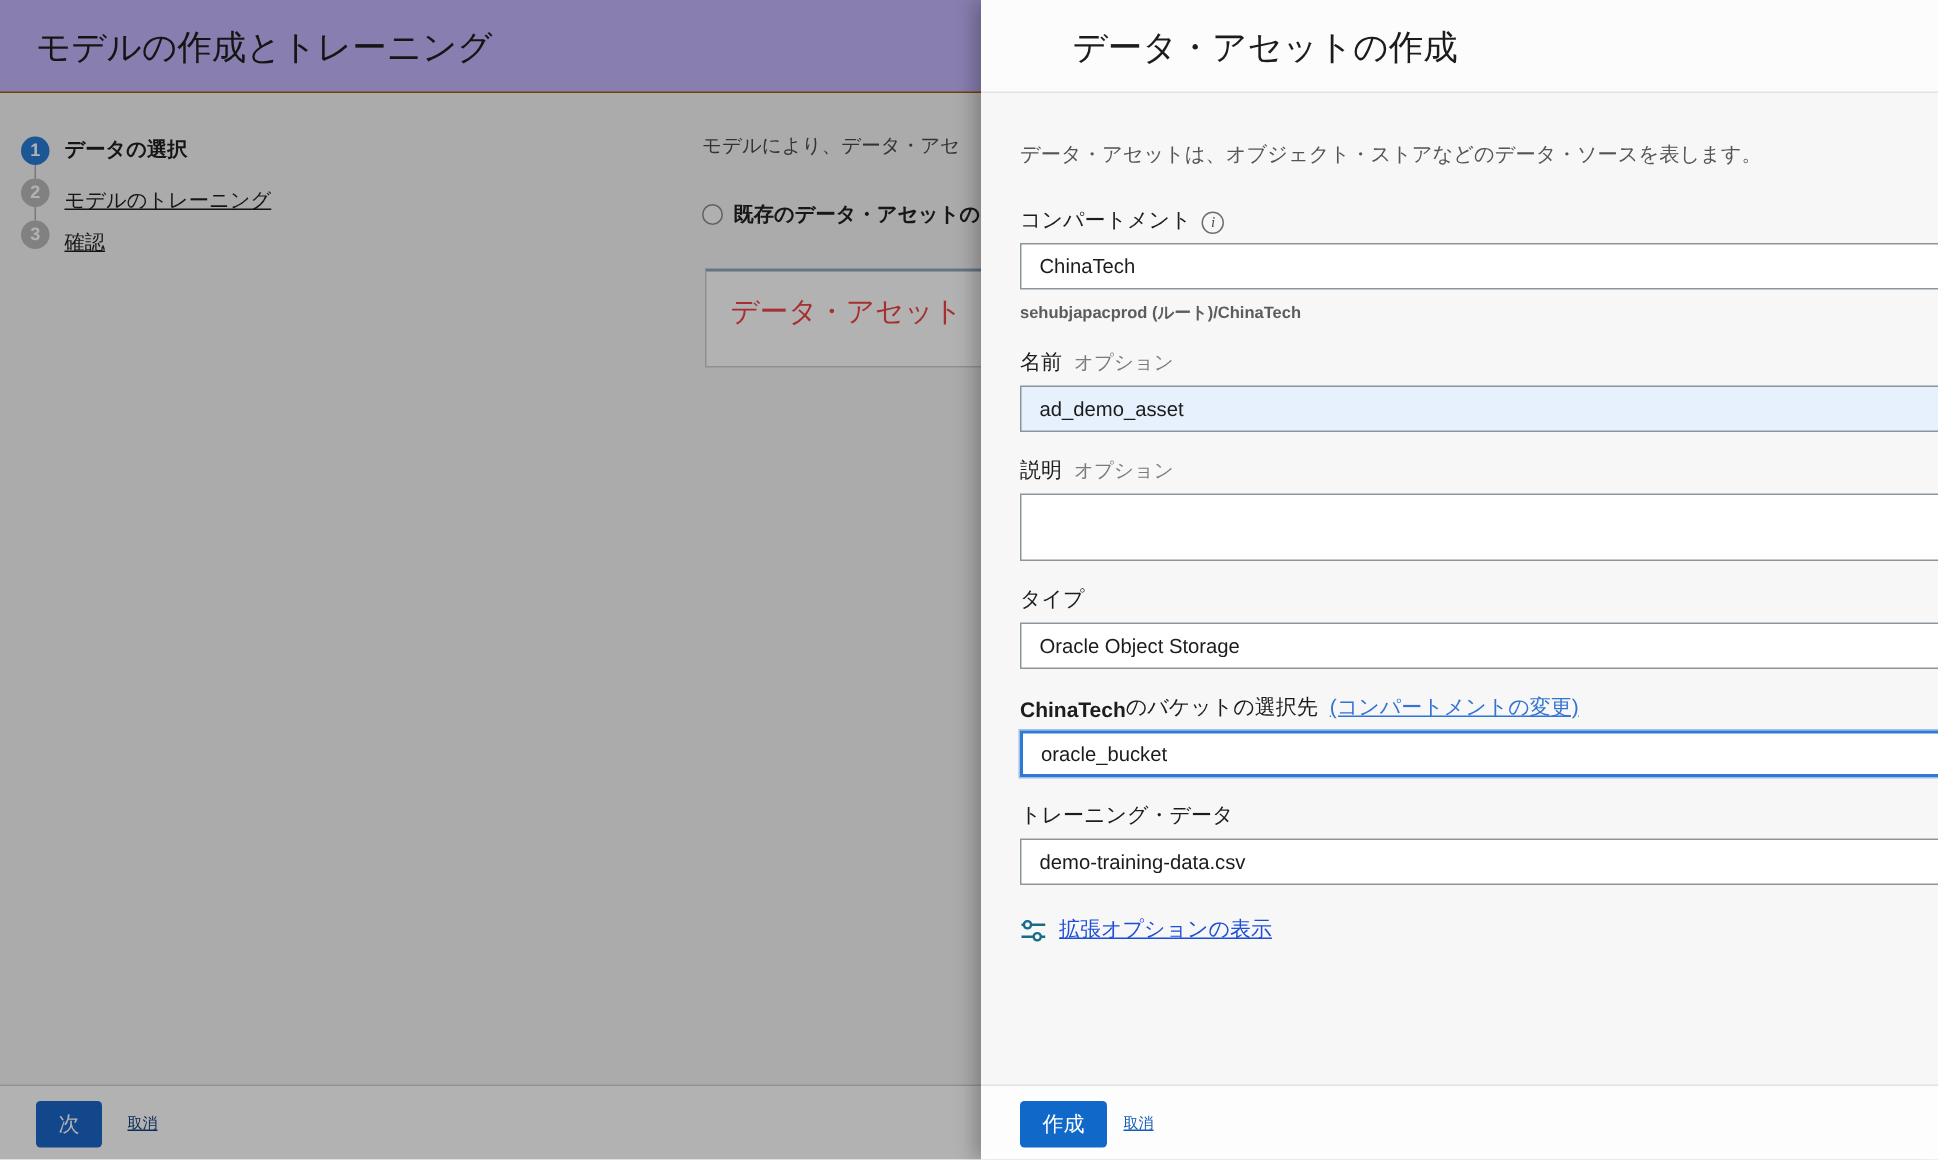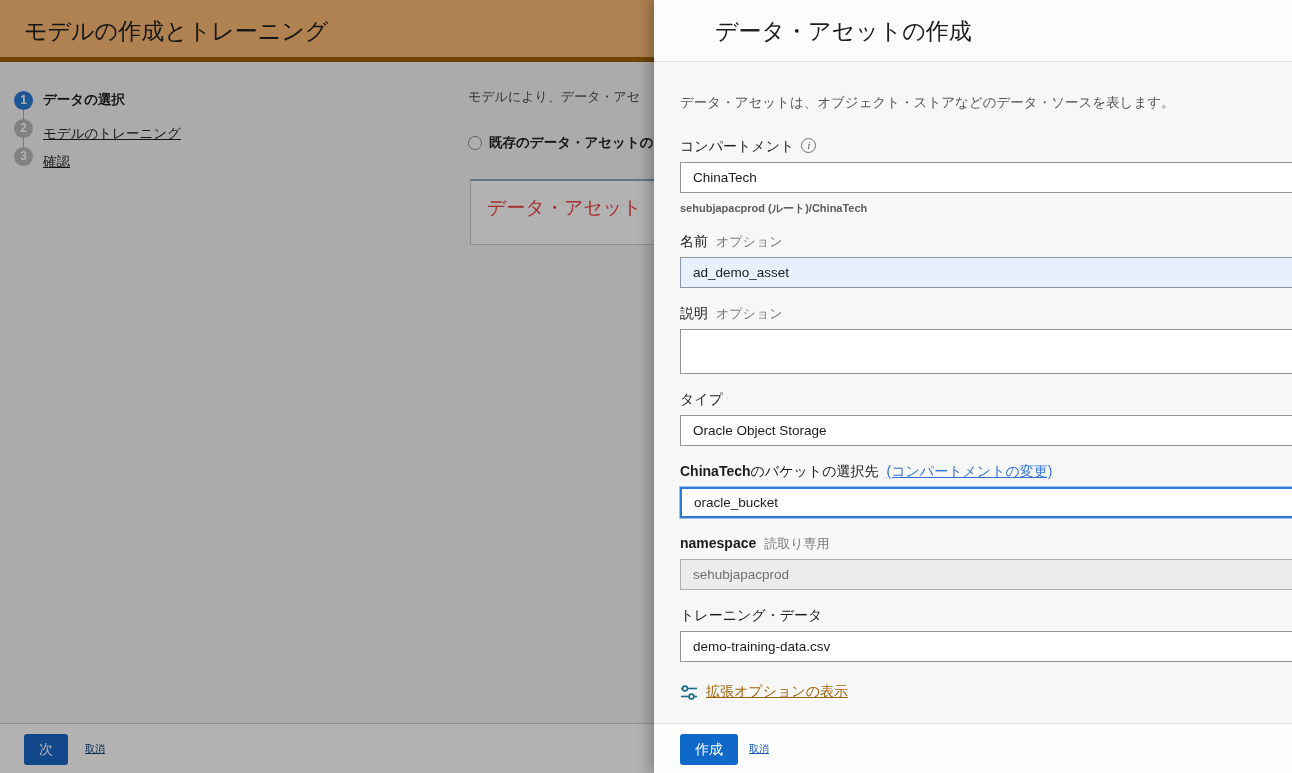--- a/index.html
+++ b/index.html
@@ -12,21 +12,21 @@
   .stage { position: relative; width: 1292px; height: 773px; overflow: hidden; }
 
   
   .left-page {
     position: absolute; inset: 0;
     background: #f5f5f5;
     z-index: 0;
   }
   .left-header {
     position: absolute; top: 0; left: 0; width: 100%; height: 62px;
-    background: #fdba74; border-bottom: 5px solid #a16207;
+    background: #c4b5fd; border-bottom: 1px solid #a16207;
   }
   .left-title {
     position: absolute; left: 24px; top: 16px;
     font-size: 23px; color: #1f1f1f; font-weight: 400;
     white-space: nowrap;
   }
   .steps { position: absolute; left: 14px; top: 86px; }
   .step-row { display: flex; align-items: center; height: 28px; position: relative; }
   .step-circle {
     width: 19px; height: 19px; border-radius: 50%;
@@ -111,21 +111,21 @@
     font-size: 23px; color: #1c1c1c; font-weight: 400; white-space: nowrap; margin-left: 35px;
   }
   .panel-body {
     position: absolute; top: 62px; left: 0; width: 100%; height: 661px;
     padding: 32px 16px 0 26px;
   }
   .panel-desc { font-size: 13.5px; color: #555555; white-space: nowrap; margin-bottom: 26px; }
 
   .form-group { margin-bottom: 17px; }
   .field-label-row {
-    display: flex; align-items: flex-start; margin-bottom: 6px;
+    display: flex; align-items: flex-end; margin-bottom: 6px;
     font-size: 14px; color: #1c1c1c; white-space: nowrap;
   }
   .label-suffix { margin-left: 8px; font-size: 13px; color: #7a7a7a; }
   .label-bold { font-weight: bold; }
   .info-icon {
     display: inline-flex; align-items: center; justify-content: center;
     width: 15px; height: 15px; margin-left: 7px;
     border: 1px solid #6f6f6f; border-radius: 50%;
     font-size: 10px; font-style: italic; color: #4f4f4f;
     font-family: "Liberation Serif", serif; cursor: pointer;
@@ -146,21 +146,21 @@
   .helper-text {
     margin-top: 8px; font-size: 11px; font-weight: bold; color: #5c5c5c;
     white-space: nowrap;
   }
   .inline-link {
     margin-left: 8px; font-size: 14px; color: #3273d6;
     text-decoration: underline; cursor: pointer;
   }
   .advanced-row { display: flex; align-items: center; margin-top: 21px; }
   .advanced-link {
-    margin-left: 9px; font-size: 14px; color: #a16207;
+    margin-left: 9px; font-size: 14px; color: #1d4ed8;
     text-decoration: underline; cursor: pointer; white-space: nowrap;
   }
   .panel-footer {
     position: absolute; left: 0; bottom: 0; width: 100%; height: 50px;
     background: #fdfdfd; border-top: 1px solid #e0e0e0;
   }
   .panel-footer .btn { position: absolute; left: 26px; top: 10px; background: #1068c9; }
   .panel-footer .link-cancel { position: absolute; left: 95px; top: 18px; }
 </style>
 </head>
@@ -254,27 +254,20 @@
 
       <div class="form-group">
         <div class="field-label-row">
           <span class="label-bold">ChinaTech</span>
           <span>のバケットの選択先</span>
           <span class="inline-link">(コンパートメントの変更)</span>
         </div>
         <input type="text" class="field focused" value="oracle_bucket" style="">
       </div>
 
-      <div class="form-group">
-        <div class="field-label-row">
-          <span class="label-bold">namespace</span>
-          <span class="label-suffix">読取り専用</span>
-        </div>
-        <input type="text" class="field disabled" disabled="" value="sehubjapacprod" style="">
-      </div>
 
       <div class="form-group">
         <div class="field-label-row">
           <span>トレーニング・データ</span>
         </div>
         <input type="text" class="field" value="demo-training-data.csv" style="">
       </div>
 
       <div class="advanced-row">
         <svg width="17" height="17" viewBox="0 0 17 17">

